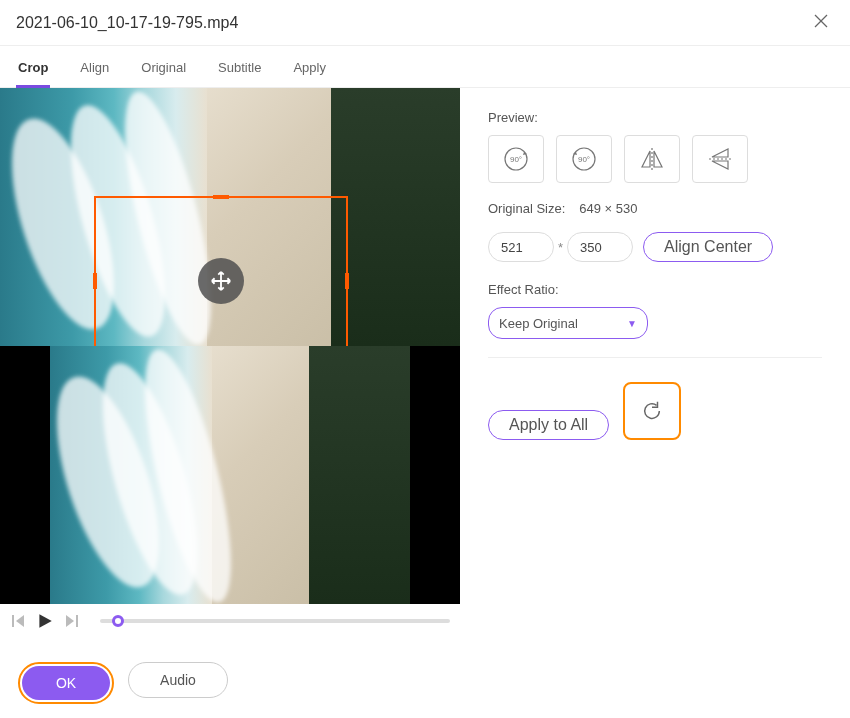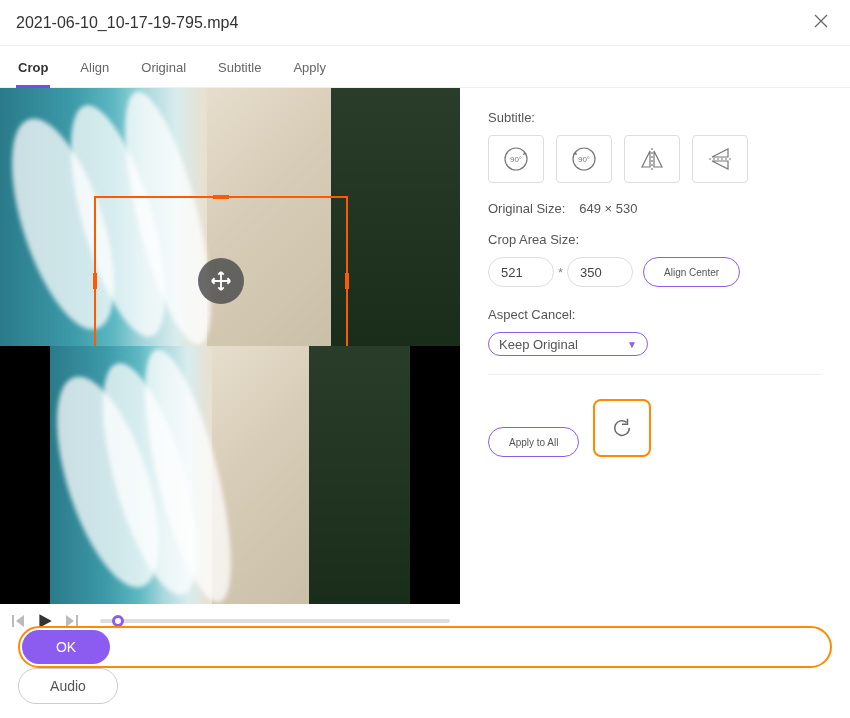--- a/index.html
+++ b/index.html
@@ -140,39 +140,38 @@
 .info-row { display:flex; align-items:center; gap:14px; margin-bottom: 16px; color:#555;}
 .size-row { display:flex; align-items:center; gap:0; margin-bottom:20px;}
 .size-input {
   width:66px; height:30px; border:1px solid #ddd; border-radius:15px; padding:0 12px;
   font-size:13px; color:#444; outline:none;
 }
 .mul { color:#888; padding: 0 4px;}
 .pill-btn {
   height:30px; border:1px solid #8c5bf0; border-radius:15px;
   padding:0 20px; color:#555; background:#fff; cursor:pointer;
-  font-size:10px; display:flex; align-items:center;
+  font-size:16px; display:flex; align-items:center;
 }
 .select-wrap {
-  width:160px; height:24px; border:1px solid #8c5bf0; border-radius:14px;
+  width:160px; height:32px; border:1px solid #8c5bf0; border-radius:14px;
   display:flex; align-items:center; justify-content:space-between;
   padding:0 10px; color:#555; cursor:pointer; margin-bottom:18px;
 }
 .select-caret{ color:#8c5bf0; font-size:10px;}
 hr.sep { border:none; border-top:1px solid #eee; margin: 4px 0 24px 0;}
 .apply-row{ display:flex; align-items:flex-end; gap:14px;}
 .reset-wrap{
   width:58px; height:58px; border:2px solid #ff8a00; border-radius:8px;
   display:flex; align-items:center; justify-content:center; cursor:pointer;
 }
 .footer {
   position:absolute; bottom:0; right:0; left:0;
-  display:flex; gap:0;
+  display:flex; gap:14px;
   padding: 12px 18px 14px 18px;
-  flex-direction: column;
 }
 .ok-wrap{ border:2px solid #ff8a00; border-radius:22px; padding:2px;}
 .btn-ok{
   width:88px; height:34px; border:none; border-radius:18px;
   background:#8c5bf0; color:#fff; font-size:14px; cursor:pointer;
 }
 .btn-cancel{
   width:100px; height:36px; border:1px solid #ccc; border-radius:18px;
   background:#fff; color:#555; font-size:14px; cursor:pointer;
 }
@@ -258,21 +257,21 @@
             <rect x="12" y="2" width="2" height="12"></rect>
           </svg>
       </div>
       <div class="timeline">
         <div class="knob"></div>
       </div>
     </div>
   </div>
 
   <div class="right">
-    <div class="section-label">Subtitle:</div>
+    <div class="section-label">Preview:</div>
     <div class="rot-row">
       <div class="rot-btn">
         <svg width="30" height="30" viewBox="0 0 30 30" fill="none" stroke="#777" stroke-width="1.2">
             <circle cx="15" cy="15" r="11"></circle>
             <text x="15" y="18" font-size="8" fill="#777" text-anchor="middle" stroke="none">90°</text>
             <path d="M23 8 l3 2 l-4 1" fill="#777" stroke="none"></path>
           </svg>
       </div>
       <div class="rot-btn">
         <svg width="30" height="30" viewBox="0 0 30 30" fill="none" stroke="#777" stroke-width="1.2">
@@ -295,29 +294,28 @@
             <polygon points="6,16 22,24 22,16" fill="none"></polygon>
           </svg>
       </div>
     </div>
 
     <div class="info-row">
       <span>Original Size:</span>
       <span>649 × 530</span>
     </div>
 
-    <div class="section-label">Crop Area Size:</div>
     <div class="size-row">
       <input class="size-input" value="521" style="">
       <span class="mul">*</span>
       <input class="size-input" value="350" style="">
       <button class="pill-btn" style="margin-left:10px;">Align Center</button>
     </div>
 
-    <div class="section-label">Aspect Cancel:</div>
+    <div class="section-label">Effect Ratio:</div>
     <div class="select-wrap">
       <span>Keep Original</span>
       <span class="select-caret">▼</span>
     </div>
 
     <hr class="sep">
 
     <div class="apply-row">
       <button class="pill-btn">Apply to All</button>
       <div class="reset-wrap">

